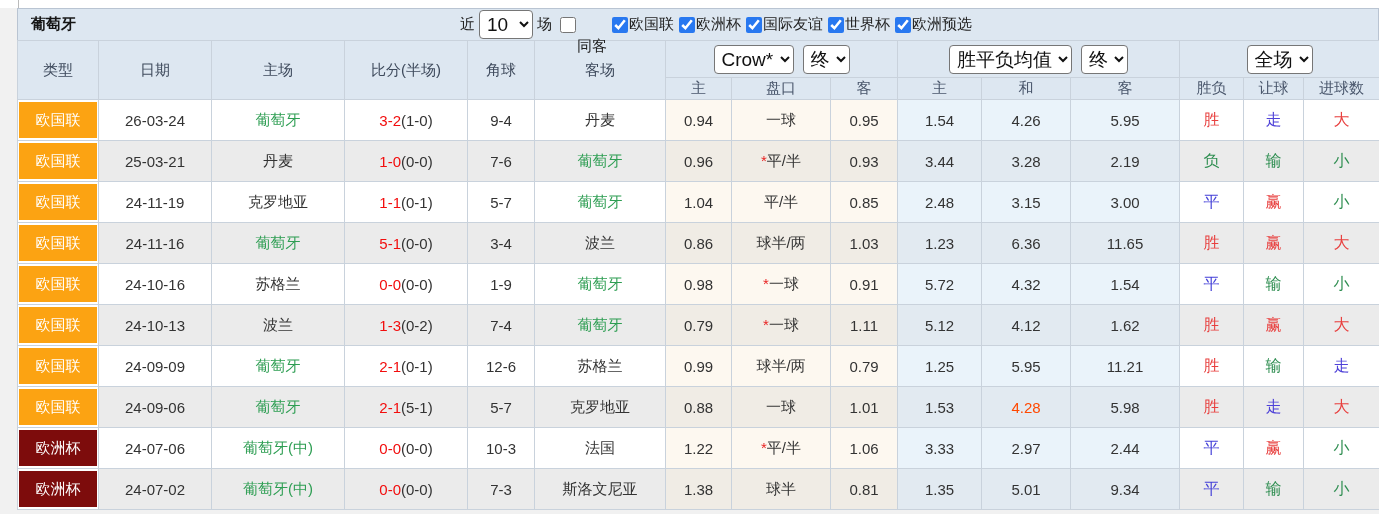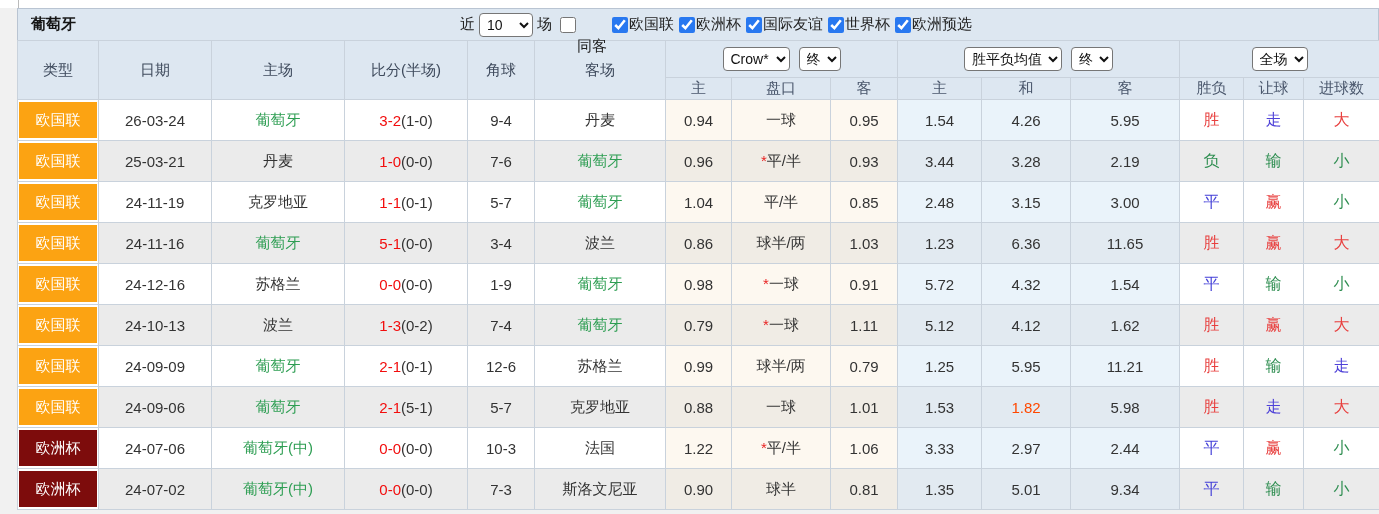--- a/index.html
+++ b/index.html
@@ -17,21 +17,21 @@
     border:1px solid #B9C4D2;border-bottom:none;
     display:flex;align-items:center;box-sizing:border-box;
   }
   .titlebar .title{font-weight:bold;font-size:15px;color:#151515;padding-left:13px;}
   .controls{
     position:absolute;left:438px;top:0;height:100%;
     display:flex;align-items:center;font-size:15px;color:#222;white-space:nowrap;
   }
   .controls .lbl{margin:0 4px;}
   select{
-    font-family:"Liberation Sans",sans-serif;font-size:14px;color:#111;
+    font-family:"Liberation Sans",sans-serif;font-size:19px;color:#111;
     background:#FFF;border:1px solid #767676;border-radius:4px;padding:2px 3px;
   }
   select.small{min-width:54px;}
   input[type=checkbox]{
     width:16px;height:16px;margin:0 1px 0 4px;accent-color:#2878F0;vertical-align:middle;
   }
   .chk-label{margin-right:1px;margin-top:44px;}
   
   table{border-collapse:collapse;table-layout:fixed;width:1362px;background:#86efac;padding-left:12px;}
   th,td{border:1px solid #C9D2DC;text-align:center;overflow:hidden;box-sizing:border-box;}
@@ -210,21 +210,21 @@
             <td class="c-avg">6.36</td>
             <td class="c-avg">11.65</td>
             <td class="res" style="color: rgb(232, 64, 63);">胜</td>
             <td class="res" style="color: rgb(232, 64, 63);">赢</td>
             <td class="res" style="color: rgb(232, 64, 63);">大</td>
           </tr>
           <tr class="odd">
             <td class="c-type">
               <div class="badge" style="background: rgb(252, 163, 18);">欧国联</div>
             </td>
-            <td>24-12-16</td>
+            <td>24-10-16</td>
             <td>苏格兰</td>
             <td><span class="score-main">0-0</span><span class="score-half">(0-0)</span></td>
             <td>1-9</td>
             <td class="team-self">葡萄牙</td>
             <td class="c-odds">0.98</td>
             <td class="c-odds"><span class="star">*</span>一球</td>
             <td class="c-odds">0.91</td>
             <td class="c-avg">5.72</td>
             <td class="c-avg">4.32</td>
             <td class="c-avg">1.54</td>
@@ -276,21 +276,21 @@
             </td>
             <td>24-09-06</td>
             <td class="team-self">葡萄牙</td>
             <td><span class="score-main">2-1</span><span class="score-half">(5-1)</span></td>
             <td>5-7</td>
             <td>克罗地亚</td>
             <td class="c-odds">0.88</td>
             <td class="c-odds">一球</td>
             <td class="c-odds">1.01</td>
             <td class="c-avg">1.53</td>
-            <td class="c-avg" style="color: rgb(255, 72, 0);">1.82</td>
+            <td class="c-avg" style="color: rgb(255, 72, 0);">4.28</td>
             <td class="c-avg">5.98</td>
             <td class="res" style="color: rgb(232, 64, 63);">胜</td>
             <td class="res" style="color: rgb(79, 66, 216);">走</td>
             <td class="res" style="color: rgb(232, 64, 63);">大</td>
           </tr>
           <tr class="odd">
             <td class="c-type">
               <div class="badge" style="background: rgb(125, 12, 12);">欧洲杯</div>
             </td>
             <td>24-07-06</td>
@@ -310,21 +310,21 @@
           </tr>
           <tr class="even">
             <td class="c-type">
               <div class="badge" style="background: rgb(125, 12, 12);">欧洲杯</div>
             </td>
             <td>24-07-02</td>
             <td class="team-self">葡萄牙(中)</td>
             <td><span class="score-main">0-0</span><span class="score-half">(0-0)</span></td>
             <td>7-3</td>
             <td>斯洛文尼亚</td>
-            <td class="c-odds">0.90</td>
+            <td class="c-odds">1.38</td>
             <td class="c-odds">球半</td>
             <td class="c-odds">0.81</td>
             <td class="c-avg">1.35</td>
             <td class="c-avg">5.01</td>
             <td class="c-avg">9.34</td>
             <td class="res" style="color: rgb(68, 64, 216);">平</td>
             <td class="res" style="color: rgb(47, 142, 81);">输</td>
             <td class="res" style="color: rgb(47, 142, 81);">小</td>
           </tr>
         </tbody>

